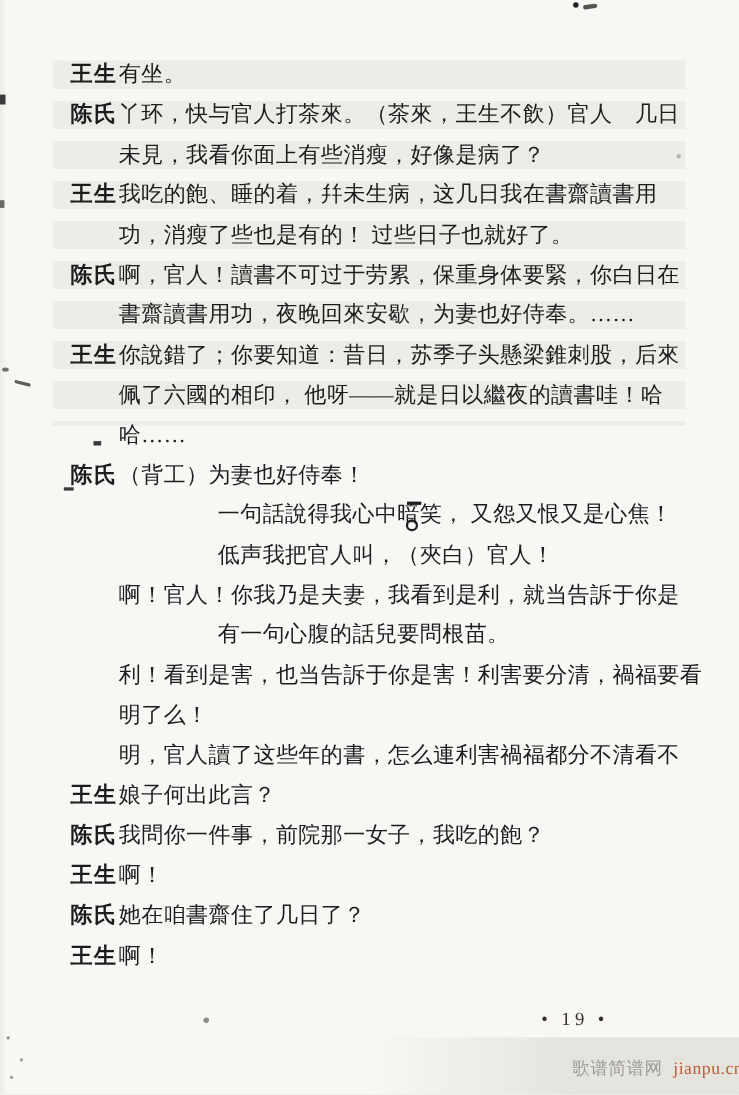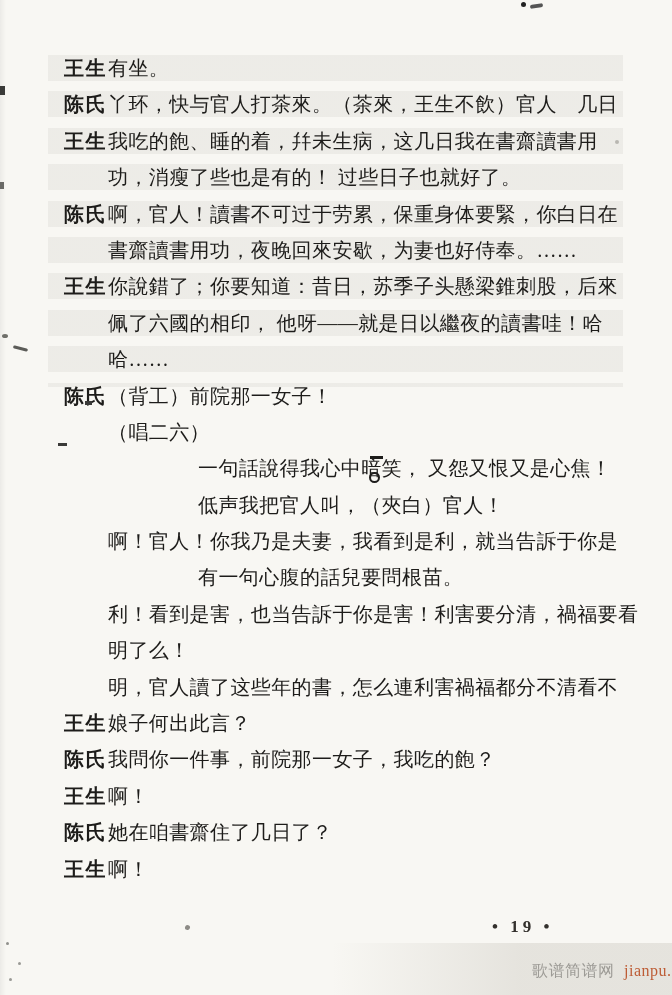--- a/index.html
+++ b/index.html
@@ -38,27 +38,27 @@
     white-space:nowrap;
   }
   .line .speaker{
     position:absolute;left:64px;top:0;
     font-weight:700;letter-spacing:1.5px;
   }
   .line.lyric{padding-left:198px;}
   .line.b .text{font-weight:400;}
   .pagenum{
     position:absolute;left:492px;top:917px;
-    font-size:17px;font-weight:700;letter-spacing:4px;color:#33302c;
+    font-size:17px;font-weight:400;letter-spacing:4px;color:#33302c;
   }
   .watermark{
     position:absolute;left:520px;top:961px;
     font-size:16px;letter-spacing:0.5px;white-space:nowrap;
   }
-  .wm-name{color:#9d9b96;margin-left:12px;}
+  .wm-name{color:#9d9b96;}
   .wm-domain{color:#bd5c35;margin-left:5px;}
   
   .note-dash{position:absolute;left:370px;top:456px;width:13px;height:3px;background:#1d1c1a;}
   .note-ring{position:absolute;left:369px;top:472px;width:7px;height:7px;border:2px solid #1d1c1a;border-radius:50%;}
   
   .art{position:absolute;pointer-events:none;}
   .a1{left:521px;top:2px;width:5px;height:5px;background:#222;border-radius:50%;}
   .a2{left:530px;top:4px;width:13px;height:4px;background:#555;border-radius:2px;transform:rotate(-8deg);}
   .a3{left:0;top:86px;width:5px;height:9px;background:#3a3a38;}
   .a4{left:0;top:182px;width:4px;height:7px;background:#6a6a66;}
@@ -86,20 +86,23 @@
     <div class="line">
       <span class="speaker">王生</span>
       <span class="text">有坐。</span>
     </div>
 
     <div class="line">
       <span class="speaker">陈氏</span>
       <span class="text">丫环，快与官人打茶來。（茶來，王生不飲）官人　几日</span>
     </div>
 
+    <div class="line">
+      <span class="text">未見，我看你面上有些消瘦，好像是病了？</span>
+    </div>
 
     <div class="line">
       <span class="speaker">王生</span>
       <span class="text">我吃的飽、睡的着，幷未生病，这几日我在書齋讀書用</span>
     </div>
 
     <div class="line">
       <span class="text">功，消瘦了些也是有的！ 过些日子也就好了。</span>
     </div>
 
@@ -120,26 +123,23 @@
     <div class="line">
       <span class="text">佩了六國的相印， 他呀——就是日以繼夜的讀書哇！哈</span>
     </div>
 
     <div class="line">
       <span class="text">哈……</span>
     </div>
 
     <div class="line">
       <span class="speaker">陈氏</span>
-      <span class="text">（背工）前院那一女子！</span>
-    </div>
-
-    <div class="line">
-      <span class="text">（唱二六）</span>
-    </div>
+      <span class="text">（背工）为妻也好侍奉！</span>
+    </div>
+
 
     <div class="line lyric b">
       <span class="text">一句話說得我心中暗笑， 又怨又恨又是心焦！</span>
     </div>
 
     <div class="line lyric b">
       <span class="text">低声我把官人叫，（夾白）官人！</span>
     </div>
 
     <div class="line b">

